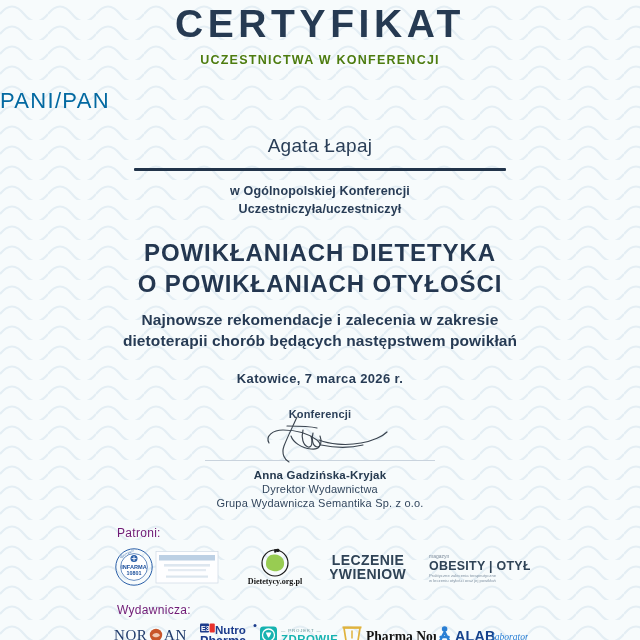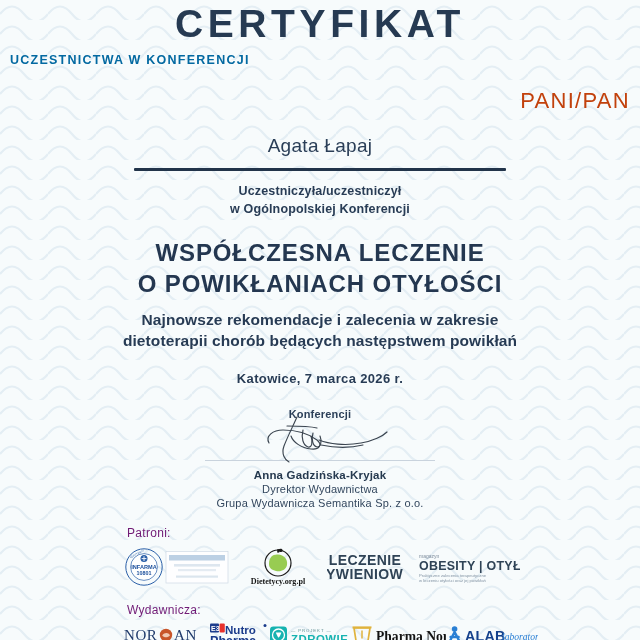--- a/index.html
+++ b/index.html
@@ -19,47 +19,47 @@
     overflow:hidden;
   }
   #wave-bg {
     position:absolute; inset:0;
     z-index:0;
     opacity:1;
   }
   #content {
     position:relative; z-index:2;
     width:640px; height:640px;
-    padding:0 10px;
+    padding:0 0;
   }
 
   
   .title {
     text-align:center;
     font-size:39px;
     font-weight:700;
     letter-spacing:4.6px;
     color:#263a52;
     padding-top:4px;
     line-height:1.05;
   }
   .subtitle {
+    text-align:center;
+    font-size:12.5px;
+    font-weight:700;
+    letter-spacing:1.25px;
+    color:#4d7c0f;
+    margin-top:8px;
+  }
+  .salutation {
     text-align:left;
-    font-size:12.5px;
-    font-weight:700;
-    letter-spacing:1.25px;
-    color:#0369a1;
-    margin-top:8px;
-  }
-  .salutation {
-    text-align:right;
     font-size:22px;
     font-weight:400;
     letter-spacing:1.3px;
-    color:#c2410c;
+    color:#0369a1;
     margin-top:21px;
   }
   .recipient {
     text-align:center;
     font-size:19px;
     font-weight:400;
     color:#2a3e57;
     margin-top:21px;
     letter-spacing:.3px;
   }
@@ -185,26 +185,26 @@
   </svg>
 
   <div id="content">
 
     <div class="title">CERTYFIKAT</div>
     <div class="subtitle">UCZESTNICTWA W KONFERENCJI</div>
     <div class="salutation">PANI/PAN</div>
     <div class="recipient">Agata Łapaj</div>
     <div class="rule-main"></div>
     <div class="attended">
+      <div>w Ogólnopolskiej Konferencji</div>
       <div>Uczestniczyła/uczestniczył</div>
-      <div>w Ogólnopolskiej Konferencji</div>
     </div>
 
     <div class="conf-title">
-      <div>WSPÓŁCZESNA LECZENIE</div>
+      <div>POWIKŁANIACH DIETETYKA</div>
       <div>O POWIKŁANIACH OTYŁOŚCI</div>
     </div>
     <div class="conf-sub">
       <div>Najnowsze rekomendacje i zalecenia w zakresie</div>
       <div>dietoterapii chorób będących następstwem powikłań</div>
     </div>
     <div class="place-date">Katowice, 7 marca 2026 r.</div>
 
     <div class="org-label">Konferencji</div>
 

